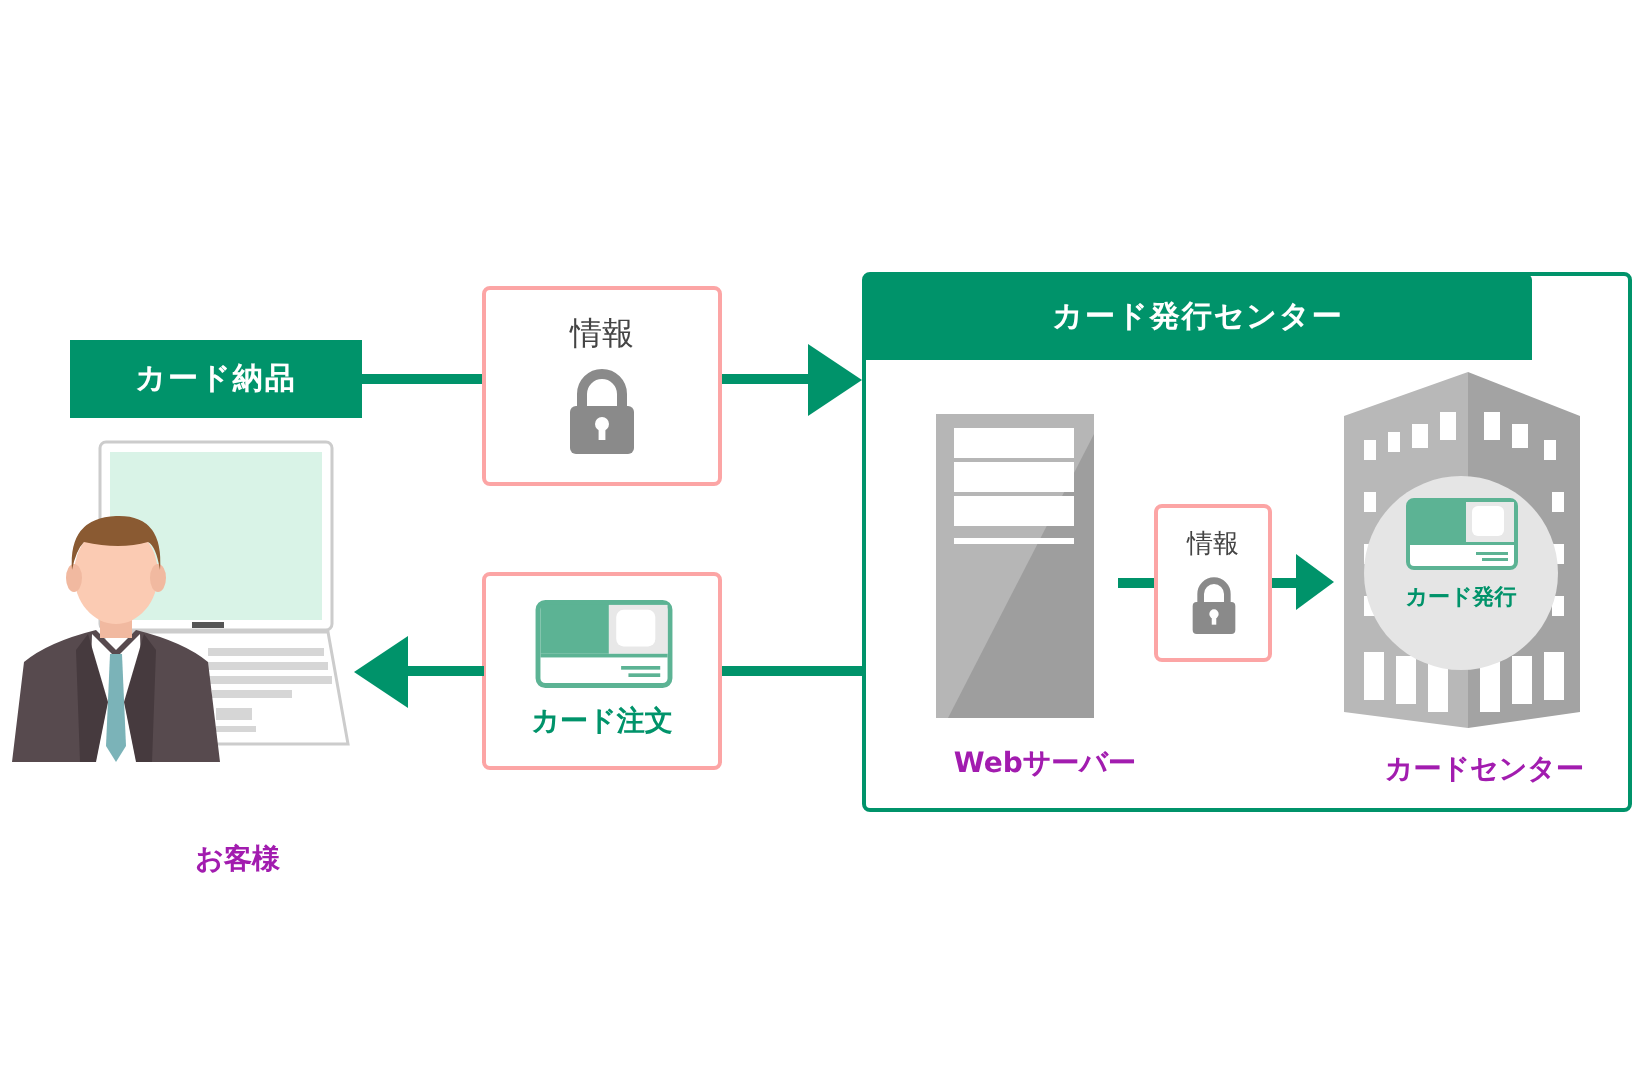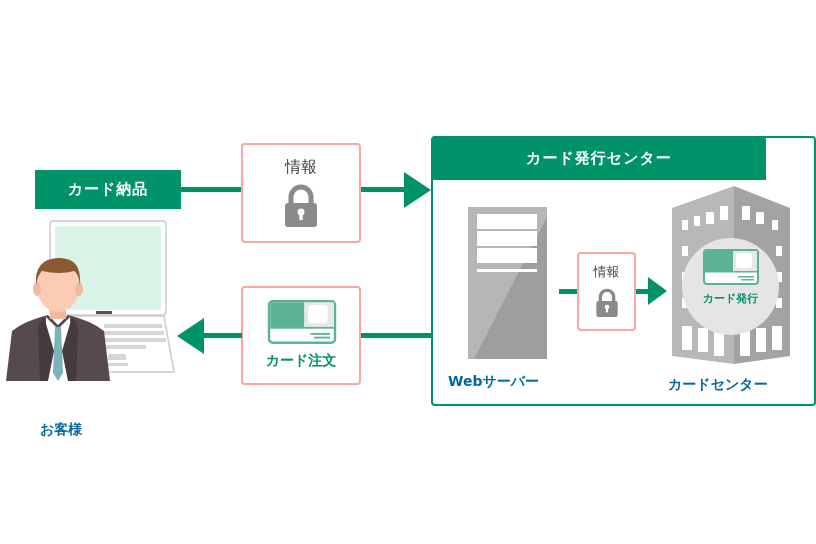--- a/index.html
+++ b/index.html
@@ -4,21 +4,21 @@
 <style>
   html, body { margin: 0; padding: 0; background: #ffffff; }
   body { width: 816px; height: 544px; position: relative; overflow: hidden;
          font-family: "DejaVu Sans", "Liberation Sans", sans-serif; }
   .abs { position: absolute; }
   .green-banner { background: #00936a; color: #fff; font-weight: bold; font-size: 15px;
                   display: flex; align-items: center; justify-content: center; letter-spacing: 1px; }
   .info-box { background: #fff; border: 2px solid #fca5a5; border-radius: 4px; box-sizing: border-box; }
   .box-label { color: #444; font-size: 16px; text-align: center; width: 100%; }
   .green-text { color: #00936a; font-weight: bold; }
-  .caption { color: #0369a1; font-weight: bold; font-size: 14px; text-align: left; }
+  .caption { color: #a21caf; font-weight: bold; font-size: 14px; text-align: right; }
   .line { background: #00936a; height: 5px; }
   svg { display: block; overflow: visible; }
 </style>
 </head>
 <body>
 
 <div class="abs green-banner" style="left:35px; top:170px; width:146px; height:39px;">
   <span>カード納品</span>
 </div>
 

